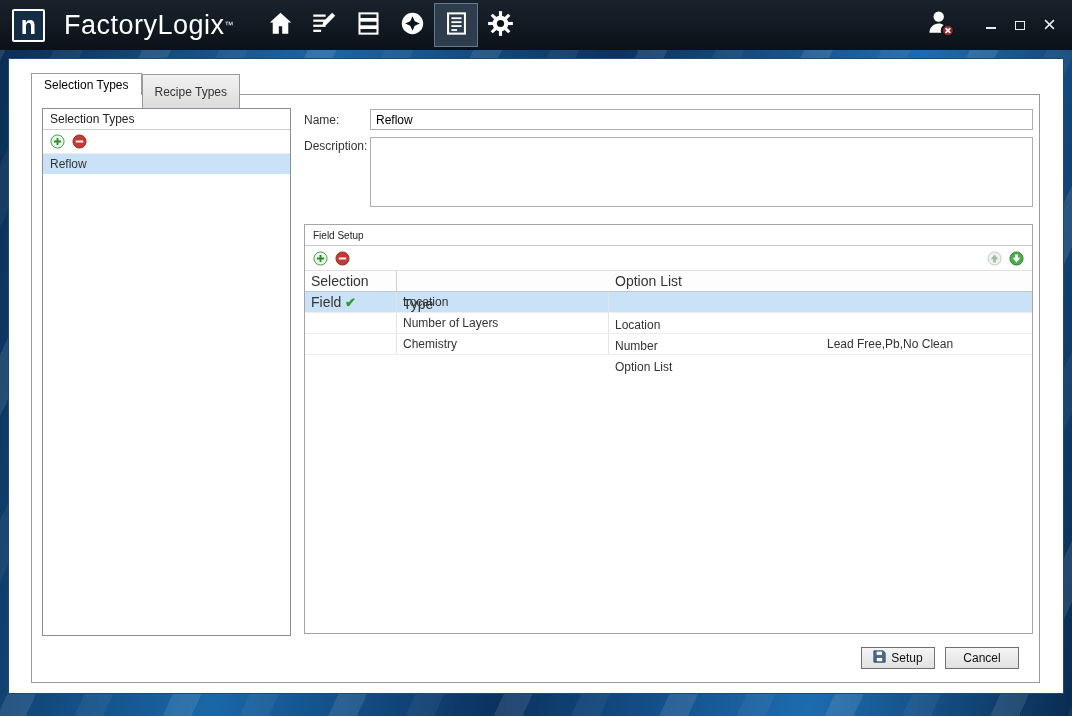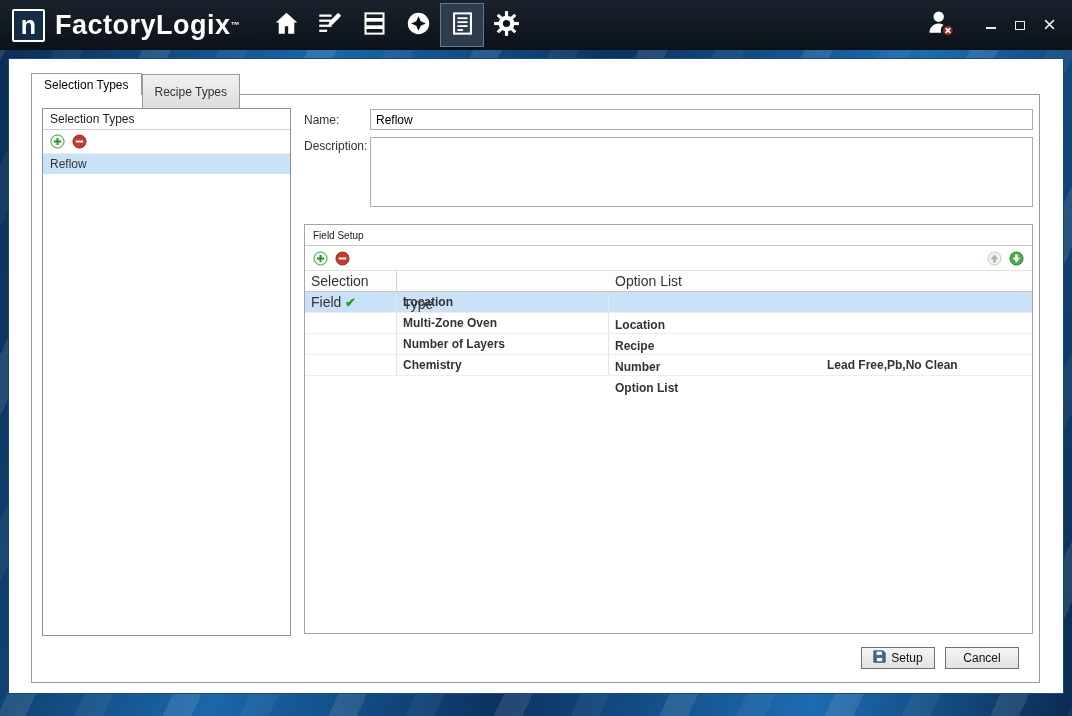--- a/index.html
+++ b/index.html
@@ -13,21 +13,21 @@
       linear-gradient(100deg, #0a2c52 0%, #1a67a8 28%, #0b3260 52%, #1d6cb0 78%, #0a2c52 100%);
   }
 
   
   .titlebar { position:absolute; top:0; left:0; right:0; height:50px;
     background:linear-gradient(#19222c, #0b1118); display:flex; align-items:center; }
   .logo-wrap { display:flex; align-items:center; }
   .logo-square { width:33px; height:33px; margin-left:12px; background:#142c46;
     border:2px solid #ffffff; border-radius:2px; color:#fff; font-size:25px; font-weight:bold;
     display:flex; align-items:center; justify-content:center; }
-  .logo-text { color:#fff; font-size:27px; margin-left:10px; letter-spacing:0.5px;font-weight:bold; }
+  .logo-text { color:#fff; font-size:27px; margin-left:19px; letter-spacing:0.5px; }
   .logo-text sup { font-size:9px; vertical-align:top; line-height:30px; }
   .nav { display:flex; margin-left:24px; align-items:center; height:100%; }
   .nav-btn { width:44px; height:44px; display:flex; align-items:center; justify-content:center; cursor:pointer; }
   .nav-btn svg { width:27px; height:27px; }
   .nav-btn.selected { background:#2e3d4c; border:1px solid #5e7a94; }
   .tb-right { margin-left:auto; display:flex; align-items:center; margin-right:14px; gap:11px; }
   .user-btn svg { width:30px; height:30px; }
   .win-btn { width:18px; height:16px; display:flex; align-items:center; justify-content:center; cursor:pointer; }
   .glyph-min { width:10px; height:2px; background:#e8edf2; display:block; margin-top:6px; }
   .glyph-max { width:10px; height:9px; border:1.5px solid #e8edf2; display:block; }
@@ -71,21 +71,21 @@
     border-bottom:1px solid #c8c8c8; }
   .fs-toolbar { height:25px; display:flex; align-items:center; padding:0 8px; gap:7px;
     border-bottom:1px solid #e0e0e0; }
   .fs-spacer { flex:1; }
   .t-head { display:flex; height:21px; border-bottom:1px solid #c6c6c6; background:#fdfdfd; }
   .t-hcell { font-size:14px; color:#333; line-height:21px; padding-left:6px;
     border-right:1px solid #d0d0d0; }
   .t-row { display:flex; height:21px; border-bottom:1px solid #ededed; background:#fff; }
   .t-row.selected { background:#c9e2f7; }
   .t-cell { font-size:12px; color:#333; line-height:21px; padding-left:6px;
-    border-right:1px solid #e4e4e4;font-weight:bold; }
+    border-right:1px solid #e4e4e4; }
   .c1 { width:92px; } .c2 { width:212px; } .c3 { width:212px;margin-top:23px; }
   .c4 { flex:1; border-right:none !important; }
   .cell-check { text-align:center; padding-left:0; color:#2e9e2e; font-weight:bold; font-size:13px; }
 
   
   .btn { position:absolute; top:552px; height:22px; width:74px;
     border:1px solid #707070; background:linear-gradient(#f5f5f5,#e1e1e1);
     font-size:12px; color:#111; display:flex; align-items:center; justify-content:center;
     gap:5px; cursor:pointer; }
   .btn-save { right:104px; }
@@ -271,26 +271,20 @@
         </div>
 
         <div class="t-row selected">
           <div class="t-cell c1 cell-check">✔</div>
           <div class="t-cell c2">Location</div>
           <div class="t-cell c3">Location</div>
           <div class="t-cell c4"></div>
         </div>
         <div class="t-row">
           <div class="t-cell c1 cell-check"></div>
-          <div class="t-cell c2">Multi-Zone Oven</div>
-          <div class="t-cell c3">Recipe</div>
-          <div class="t-cell c4"></div>
-        </div>
-        <div class="t-row">
-          <div class="t-cell c1 cell-check"></div>
           <div class="t-cell c2">Number of Layers</div>
           <div class="t-cell c3">Number</div>
           <div class="t-cell c4"></div>
         </div>
         <div class="t-row">
           <div class="t-cell c1 cell-check"></div>
           <div class="t-cell c2">Chemistry</div>
           <div class="t-cell c3">Option List</div>
           <div class="t-cell c4">Lead Free,Pb,No Clean</div>
         </div>

